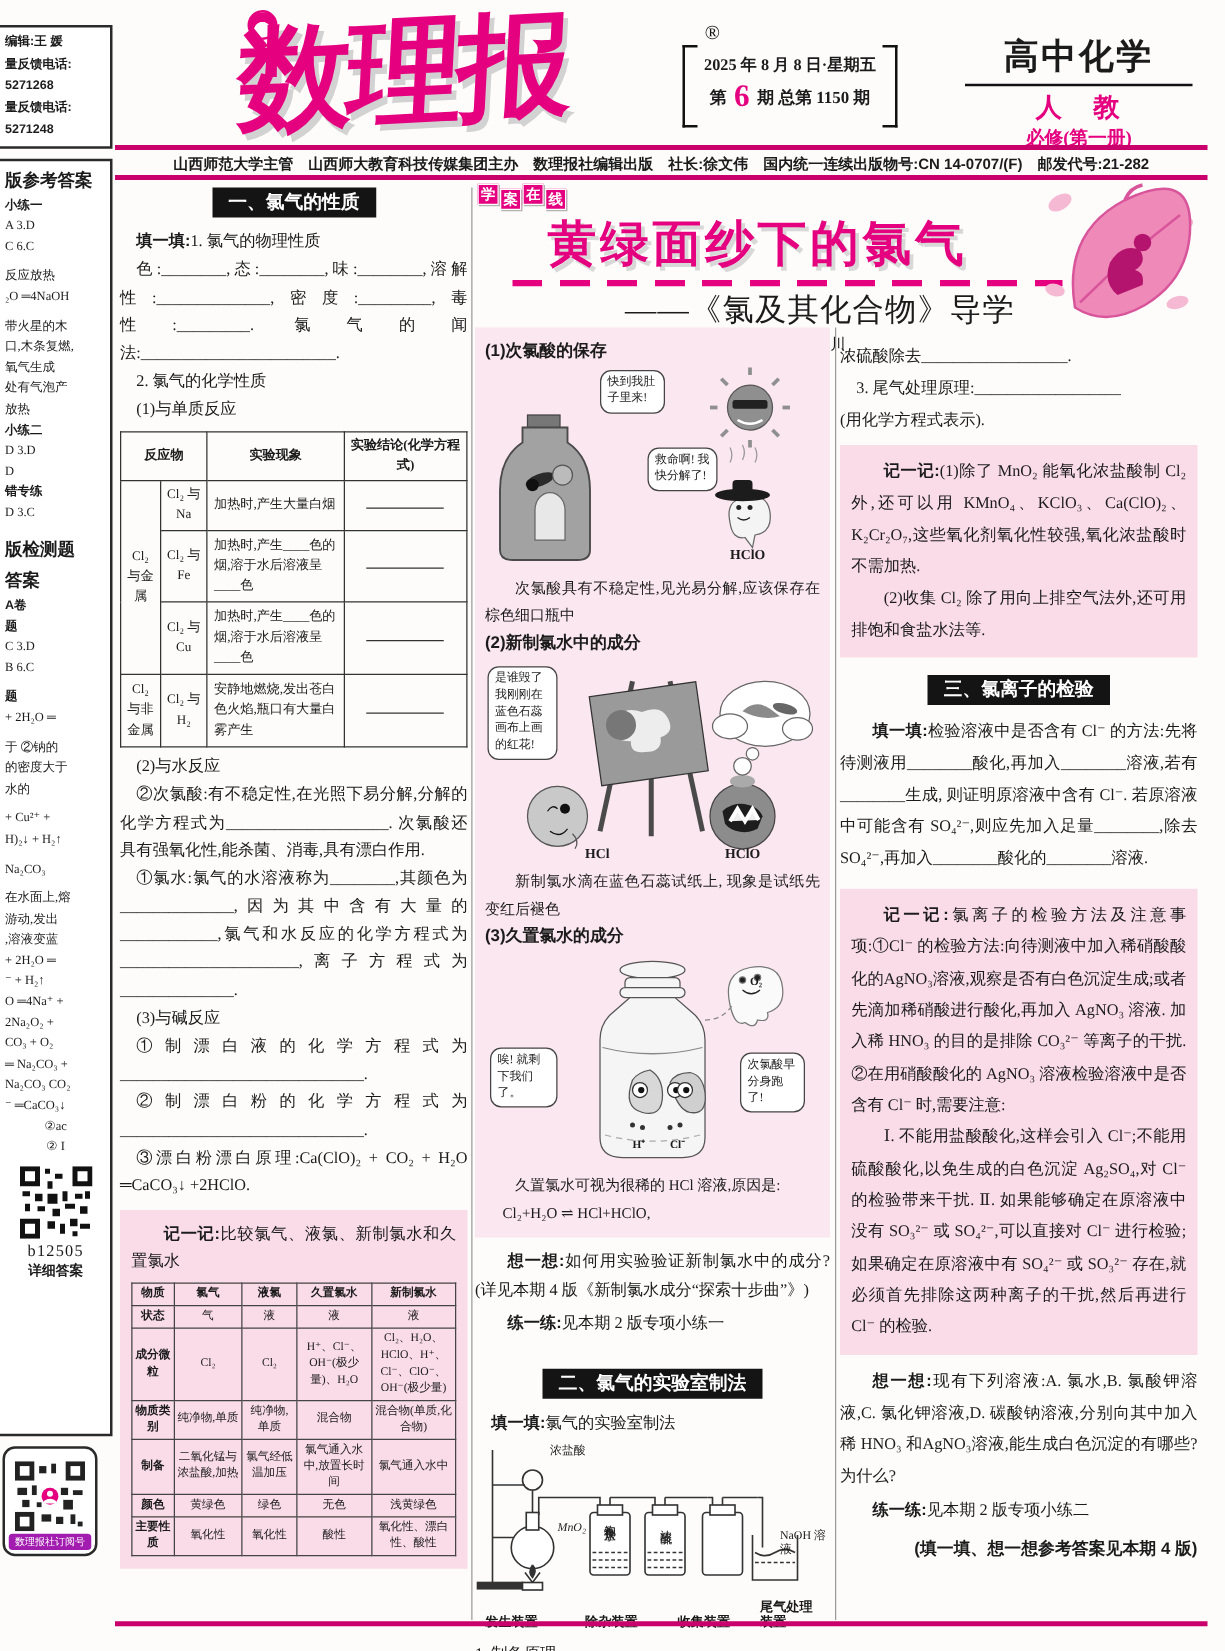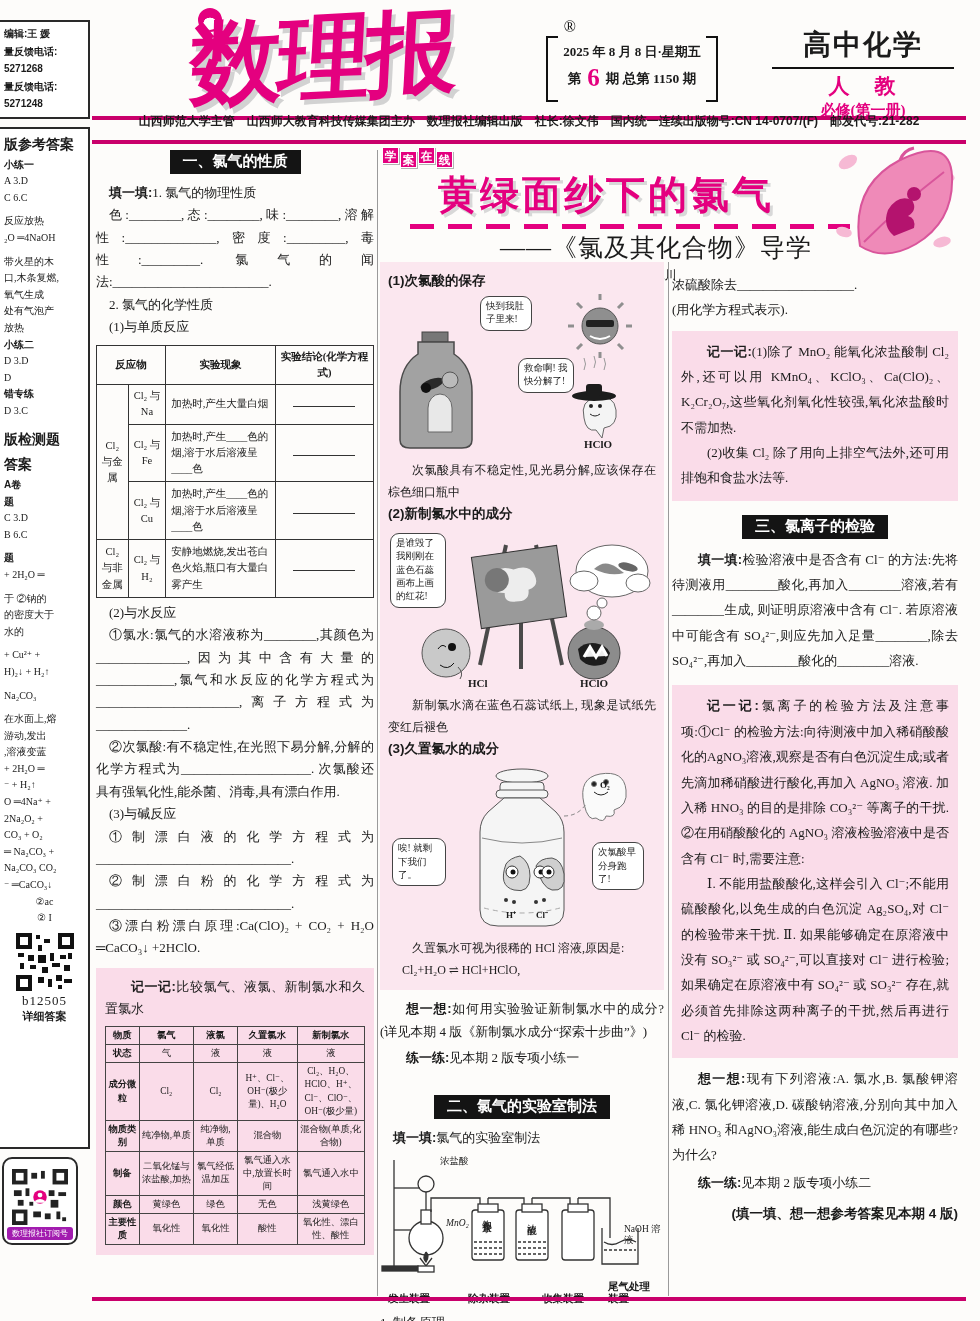--- a/index.html
+++ b/index.html
@@ -37,21 +37,21 @@
                     border:2px solid #111; border-left:none; }
   .date-l1 { font-size:13px; font-weight:bold; text-align:center; white-space:nowrap; }
   .date-l2 { font-size:13.5px; font-weight:bold; text-align:center; margin-top:3px; white-space:nowrap; }
   .issue-no { color:#e4007f; font-size:25px; font-weight:bold; padding:0 6px; vertical-align:-3px; }
   #subject-box { position:absolute; left:772px; top:26px; width:182px; text-align:center; }
   .subject { font-size:28px; font-weight:bold; letter-spacing:2px; border-bottom:2px solid #111; padding-bottom:3px; }
   .edition { font-size:21px; font-weight:bold; color:#e4007f; margin-top:3px; letter-spacing:2px; }
   .volume { font-size:15px; font-weight:bold; color:#e4007f; margin-top:1px; }
   .rule { position:absolute; left:92px; right:14px; height:4px; background:#c9006b; }
   #rule1 { top:116px; } #rule2 { top:140px; }
-  #info-line { position:absolute; left:92px; right:14px; top:113px; text-align:center; font-size:12px;
+  #info-line { position:absolute; left:92px; right:14px; top:123px; text-align:center; font-size:12px;
                font-weight:bold; font-family:"Liberation Sans",sans-serif; white-space:nowrap; }
 
   
   #col1 { position:absolute; left:96px; top:150px; width:278px; }
   #article-head { position:absolute; left:380px; top:146px; width:578px; height:114px; }
   #col2 { position:absolute; left:380px; top:262px; width:284px; }
   #col3 { position:absolute; left:672px; top:272px; width:286px; }
   .vrule { position:absolute; width:1px; background:#9a9a9a; }
   #vrule1 { left:376.5px; top:150px; height:1146px; }
   #vrule2 { left:667.5px; top:262px; height:1034px; }
@@ -298,22 +298,22 @@
       <tr>
         <td>Cl₂ 与非金属</td>
         <td>Cl₂ 与 H₂</td>
         <td class="phen">安静地燃烧,发出苍白色火焰,瓶口有大量白雾产生</td>
         <td><span class="bl"></span></td>
       </tr>
     </tbody>
       </table>
 
     <p class="p ind1">(2)与水反应</p>
+    <p class="p ind1">②次氯酸:有不稳定性,在光照下易分解,分解的化学方程式为____________________. 次氯酸还具有强氧化性,能杀菌、消毒,具有漂白作用.</p>
     <p class="p ind1">①氯水:氯气的水溶液称为________,其颜色为______________,因为其中含有大量的____________,氯气和水反应的化学方程式为______________________,离子方程式为______________.</p>
-    <p class="p ind1">②次氯酸:有不稳定性,在光照下易分解,分解的化学方程式为____________________. 次氯酸还具有强氧化性,能杀菌、消毒,具有漂白作用.</p>
     <p class="p ind1">(3)与碱反应</p>
     <p class="p ind1">①制漂白液的化学方程式为______________________________.</p>
     <p class="p ind1">②制漂白粉的化学方程式为______________________________.</p>
     <p class="p ind1">③漂白粉漂白原理:Ca(ClO)₂ + CO₂ + H₂O ═CaCO₃↓ +2HClO.</p>
 
     <div class="note">
       <p class="p ind2"><span class="lead">记一记:</span><span>比较氯气、液氯、新制氯水和久置氯水</span></p>
       <table class="t2">
         <tbody>
             <tr>
@@ -563,20 +563,21 @@
       <span class="app-cap" style="left:162px;">收集装置</span>
       <span class="app-cap" style="left:228px; width:46px;">尾气处理装置</span>
     </div>
 
     <p class="p ind0" style="margin-top:6px">1. 制备原理:______________________.</p>
 
   </div>
 
   <div id="col3">
     <p class="p ind0">浓硫酸除去__________________.</p>
+    <p class="p ind1">3. 尾气处理原理:__________________</p>
     <p class="p ind0 kai">(用化学方程式表示).</p>
 
     <div class="note">
       <p class="p ind2"><span class="lead">记一记:</span><span>(1)除了 MnO₂ 能氧化浓盐酸制 Cl₂ 外,还可以用 KMnO₄、KClO₃、Ca(ClO)₂、K₂Cr₂O₇,这些氧化剂氧化性较强,氧化浓盐酸时不需加热.</span></p>
       <p class="p ind2">(2)收集 Cl₂ 除了用向上排空气法外,还可用排饱和食盐水法等.</p>
     </div>
 
     <span class="sec-h" style="margin-top:14px">三、氯离子的检验</span>
     <p class="p ind2"><span class="lead">填一填:</span><span>检验溶液中是否含有 Cl⁻ 的方法:先将待测液用________酸化,再加入________溶液,若有________生成, 则证明原溶液中含有 Cl⁻. 若原溶液中可能含有 SO₄²⁻,则应先加入足量________,除去 SO₄²⁻,再加入________酸化的________溶液.</span></p>
 

